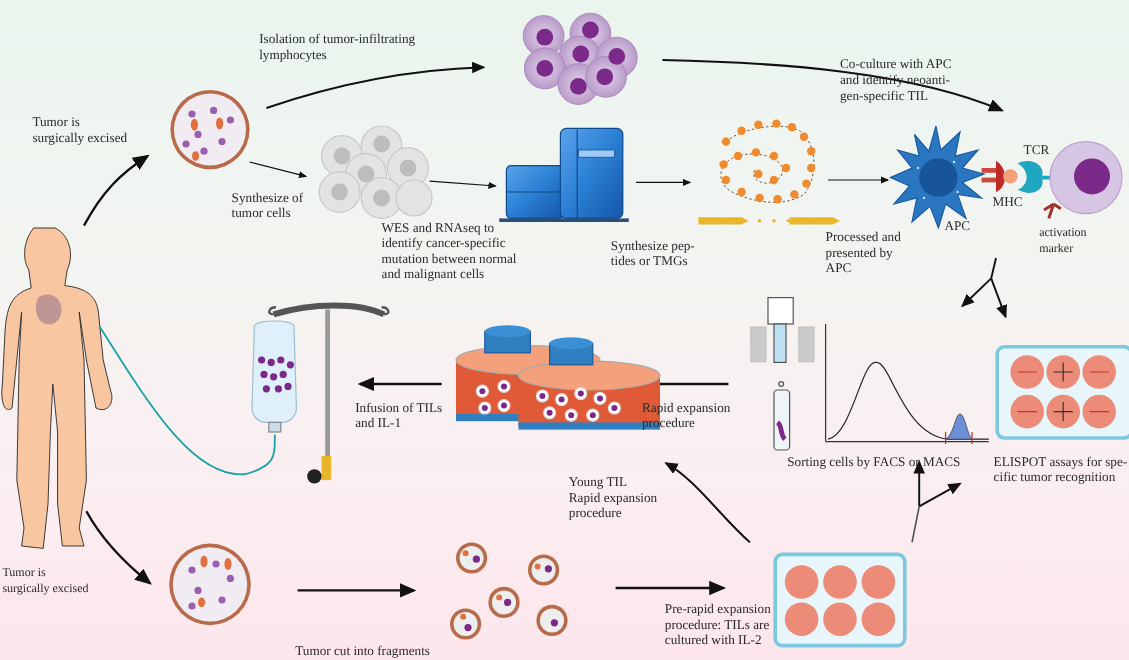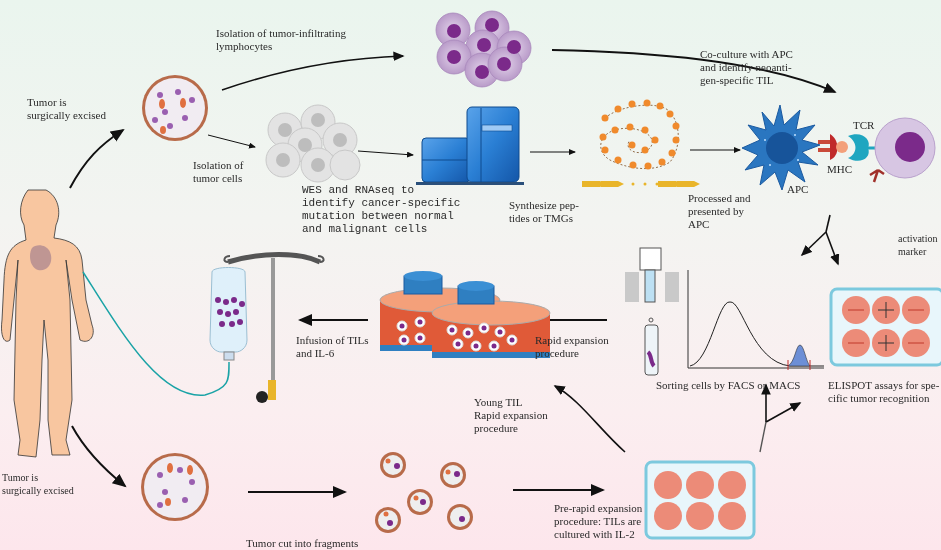--- a/index.html
+++ b/index.html
@@ -355,41 +355,41 @@
         <circle cx="700" cy="516" r="14"></circle>
         <circle cx="732" cy="516" r="14"></circle>
       </g>
   </g>
 </svg>
 
 <div class="lbl" style="left:27px;top:96px;">Tumor is
 surgically excised</div>
 <div class="lbl" style="left:216px;top:27px;font-family:Liberation Serif, serif;">Isolation of tumor-infiltrating
 lymphocytes</div>
-<div class="lbl" style="left:193px;top:159px;">Isolation of
+<div class="lbl" style="left:193px;top:159px;">Synthesize of
 tumor cells</div>
-<div class="lbl" style="left:302px;top:184px;font-family:Liberation Mono, monospace;">WES and RNAseq to
+<div class="lbl" style="left:318px;top:184px;">WES and RNAseq to
 identify cancer-specific
 mutation between normal
 and malignant cells</div>
 <div class="lbl" style="left:509px;top:199px;">Synthesize pep-
 tides or TMGs</div>
 <div class="lbl" style="left:700px;top:4px;margin-top:44px;">Co-culture with  APC
 and identify neoanti-
 gen-specific TIL</div>
 <div class="lbl" style="left:688px;top:192px;">Processed and
 presented by
 APC</div>
 <div class="lbl" style="left:853px;top:119px;">TCR</div>
 <div class="lbl" style="left:827px;top:163px;text-align:center;">MHC</div>
 <div class="lbl" style="left:787px;top:183px;">APC</div>
-<div class="lbl" style="left:898px;top:188px;font-size:10px;margin-top:44px;">activation
+<div class="lbl" style="left:866px;top:188px;font-size:10px;">activation
 marker</div>
 <div class="lbl" style="left:296px;top:334px;">Infusion of TILs
-and IL-6</div>
+and IL-1</div>
 <div class="lbl" style="left:535px;top:334px;">Rapid expansion
 procedure</div>
 <div class="lbl" style="left:474px;top:396px;">Young TIL
 Rapid expansion
 procedure</div>
 <div class="lbl" style="left:656px;top:379px;text-align:center;">Sorting cells by FACS or MACS</div>
 <div class="lbl" style="left:828px;top:379px;width:130px;">ELISPOT assays for spe-
 cific tumor recognition</div>
 <div class="lbl" style="left:2px;top:471px;font-size:10px;">Tumor is
 surgically excised</div>

